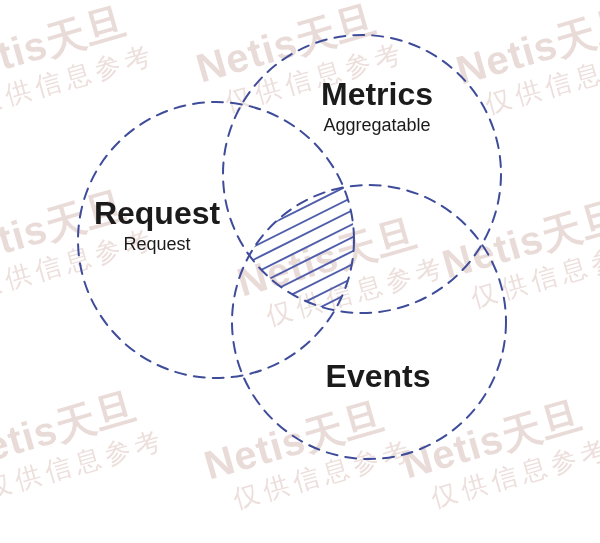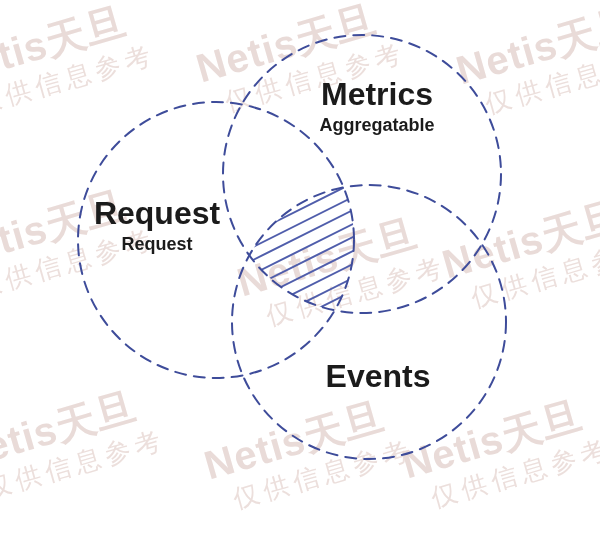--- a/index.html
+++ b/index.html
@@ -31,21 +31,21 @@
 
   
   .labels { position: absolute; inset: 0; z-index: 2; pointer-events: none; padding-left: 31px; }
   .vlabel {
     position: absolute;
     transform: translateX(-50%);
     text-align: center;
     color: #1b1b1b;
   }
   .vtitle { font-size: 32px; font-weight: 700; line-height: 1.05; }
-  .vsub   { font-size: 18px; font-weight: 700; line-height: 1.0; margin-top: 4px; }
+  .vsub   { font-size: 18px; font-weight: 400; line-height: 1.0; margin-top: 4px; }
   .vsub div { line-height: 1.0; margin-top: 0; }
 </style>
 </head>
 <body>
 
 <div class="stage">
 
   <div class="wm-layer">
     <div class="wm" style="left:-58px;top:52px">
       <div class="wm-logo">Netis天旦</div>

